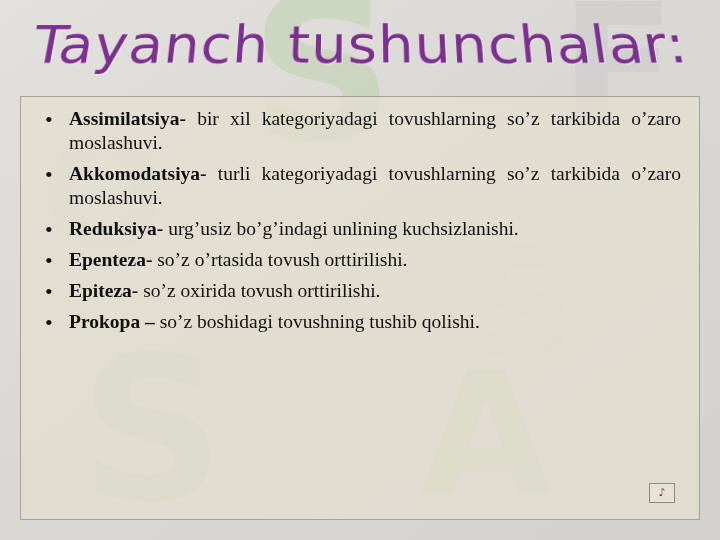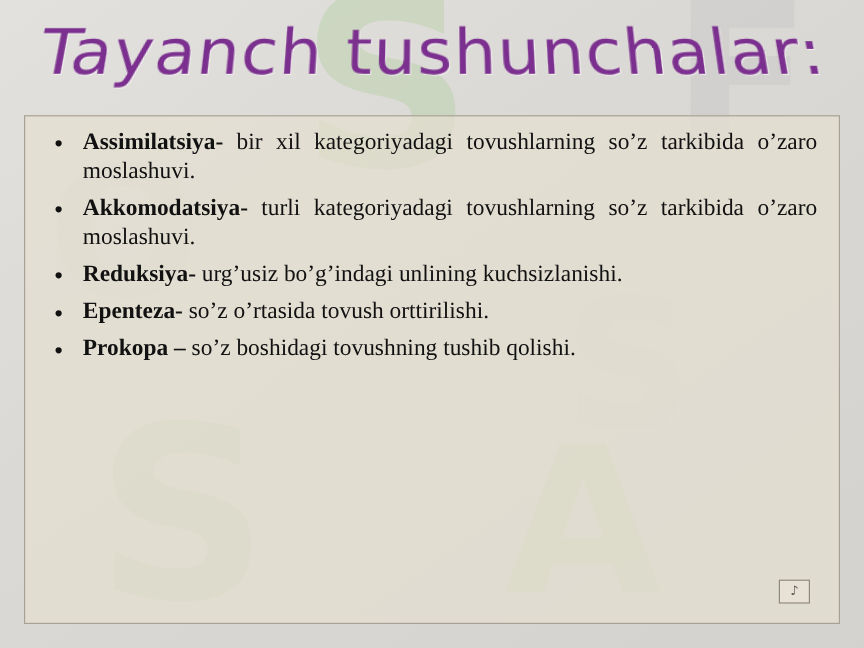--- a/index.html
+++ b/index.html
@@ -143,20 +143,23 @@
       <li>
         <span class="term">Akkomodatsiya-</span><span> turli kategoriyadagi tovushlarning so’z tarkibida o’zaro moslashuvi.</span>
       </li>
       <li class="nojust">
         <span class="term">Reduksiya-</span><span> urg’usiz bo’g’indagi unlining kuchsizlanishi.</span>
       </li>
       <li class="nojust">
         <span class="term">Epenteza-</span><span> so’z o’rtasida tovush  orttirilishi.</span>
       </li>
       <li class="nojust">
+        <span class="term">Epiteza-</span><span> so’z oxirida tovush orttirilishi.</span>
+      </li>
+      <li class="nojust">
         <span class="term">Prokopa –</span><span> so’z boshidagi tovushning tushib qolishi.</span>
       </li>
     </ul>
 
     <div class="corner-icon">
       <span class="glyph">♪</span>
     </div>
   </div>
 
 </div>

